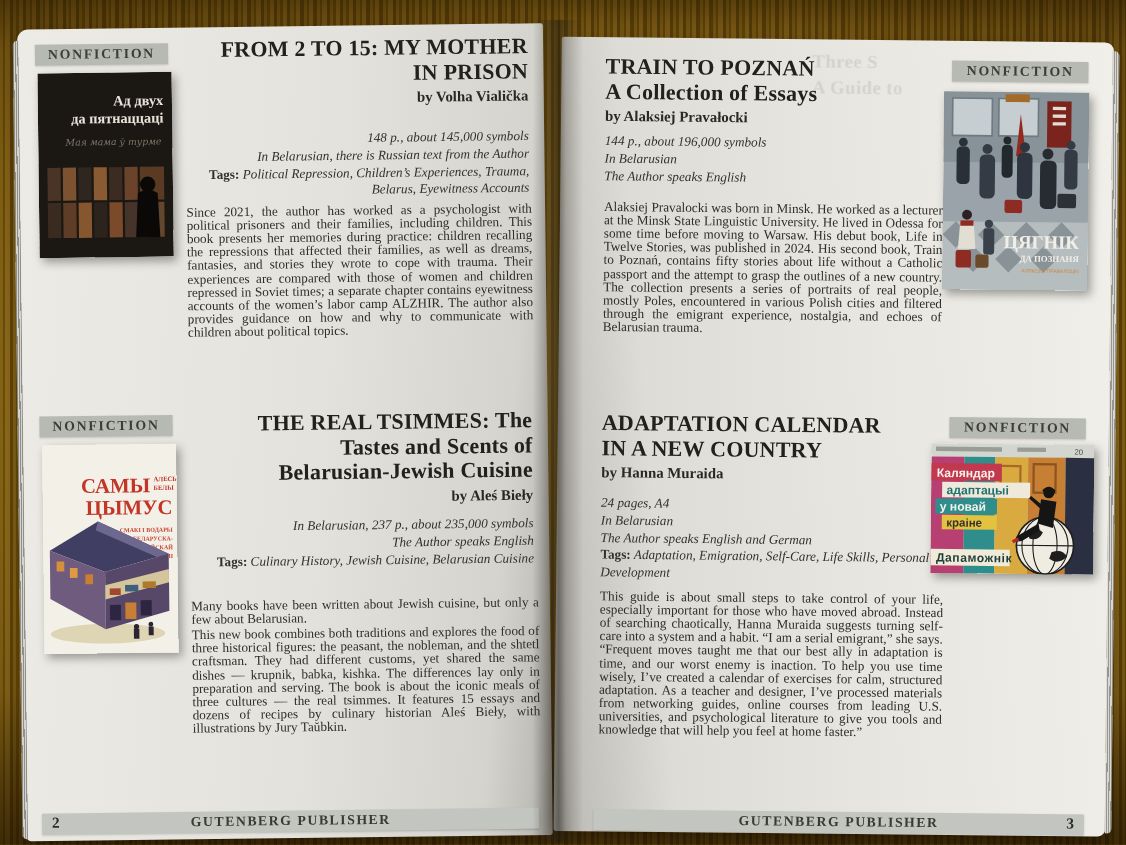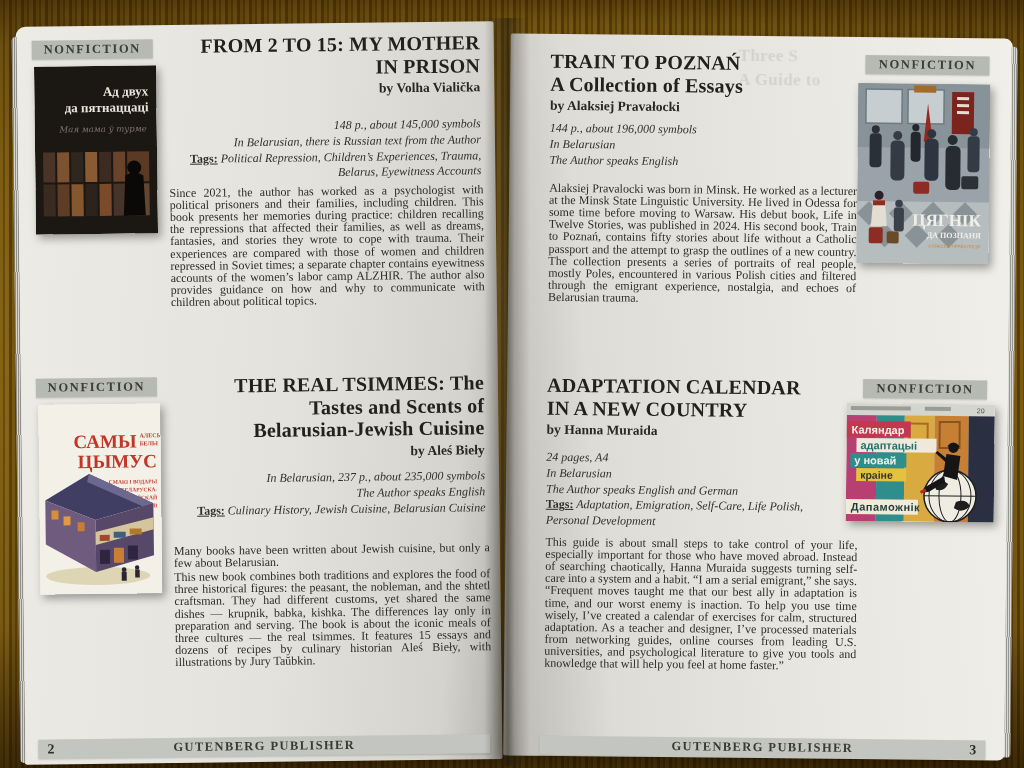--- a/index.html
+++ b/index.html
@@ -41,21 +41,21 @@
     position:absolute;height:19px;display:flex;align-items:center;justify-content:center;
     background:#b7bab2;color:#3d3d35;font-weight:bold;font-size:12.5px;letter-spacing:1.6px;
     box-shadow:0 1px 2px rgba(0,0,0,.15);
   }
   .cover{position:absolute;box-shadow:3px 4px 9px rgba(0,0,0,.35);}
   .cover svg{display:block;width:100%;height:100%;}
   .title-block{position:absolute;color:#23211d;}
   .title-line{font-size:20px;line-height:1.13;font-weight:bold;letter-spacing:.2px;}
   .byline{font-size:13.5px;font-weight:bold;margin-top:3px;color:#2a2823;}
   .meta{position:absolute;font-style:italic;font-size:12px;line-height:1.32;color:#33312c;}
-  .meta b{font-style:normal;font-weight:bold;text-decoration:underline;}
+  .meta b{font-style:normal;font-weight:bold;}
   .desc{position:absolute;font-size:12px;line-height:1.01;color:#2f2d28;text-align:justify;}
   .desc p{margin:0 0 2px 0;}
   .ra{text-align:right;}
   .footer-bar{
     position:absolute;height:19px;background:#c3c6c0;display:flex;align-items:center;justify-content:center;
     color:#3a3a33;box-shadow:0 1px 2px rgba(0,0,0,.18);
   }
   .footer-pub{font-size:12.5px;letter-spacing:1.4px;font-weight:bold;}
   .pagenum{position:absolute;top:0;height:19px;display:flex;align-items:center;font-size:14px;font-weight:bold;color:#2e2e28;}
   .pagenum.pn-left{left:9px;}
@@ -334,21 +334,21 @@
         </g>
         <rect x="0" y="96" width="72" height="15" fill="#f0ead8"></rect>
         <text x="5" y="107.5" font-family="Liberation Sans,sans-serif" font-weight="bold" font-size="11" letter-spacing="0.5" fill="#1d3b3a">Дапаможнік</text>
       </svg>
     </div>
 
     <div class="meta e4-meta">
       <div>24 pages, A4</div>
       <div>In Belarusian</div>
       <div>The Author speaks English and German</div>
-      <div><b>Tags:</b> <span>Adaptation, Emigration, Self-Care, Life Polish, Personal Development</span></div>
+      <div><b>Tags:</b> <span>Adaptation, Emigration, Self-Care, Life Skills, Personal Development</span></div>
     </div>
 
     <div class="desc e4-desc">
       <p>This guide is about small steps to take control of your life, especially important for those who have moved abroad. Instead of searching chaotically, Hanna Muraida suggests turning self-care into a system and a habit. “I am a serial emigrant,” she says. “Frequent moves taught me that our best ally in adaptation is time, and our worst enemy is inaction. To help you use time wisely, I’ve created a calendar of exercises for calm, structured adaptation. As a teacher and designer, I’ve processed materials from networking guides, online courses from leading U.S. universities, and psychological literature to give you tools and knowledge that will help you feel at home faster.”</p>
     </div>
 
     <div class="footer-bar rp-footer">
       <span class="footer-pub">GUTENBERG PUBLISHER</span>
       <span class="pagenum pn-right">3</span>
     </div>

